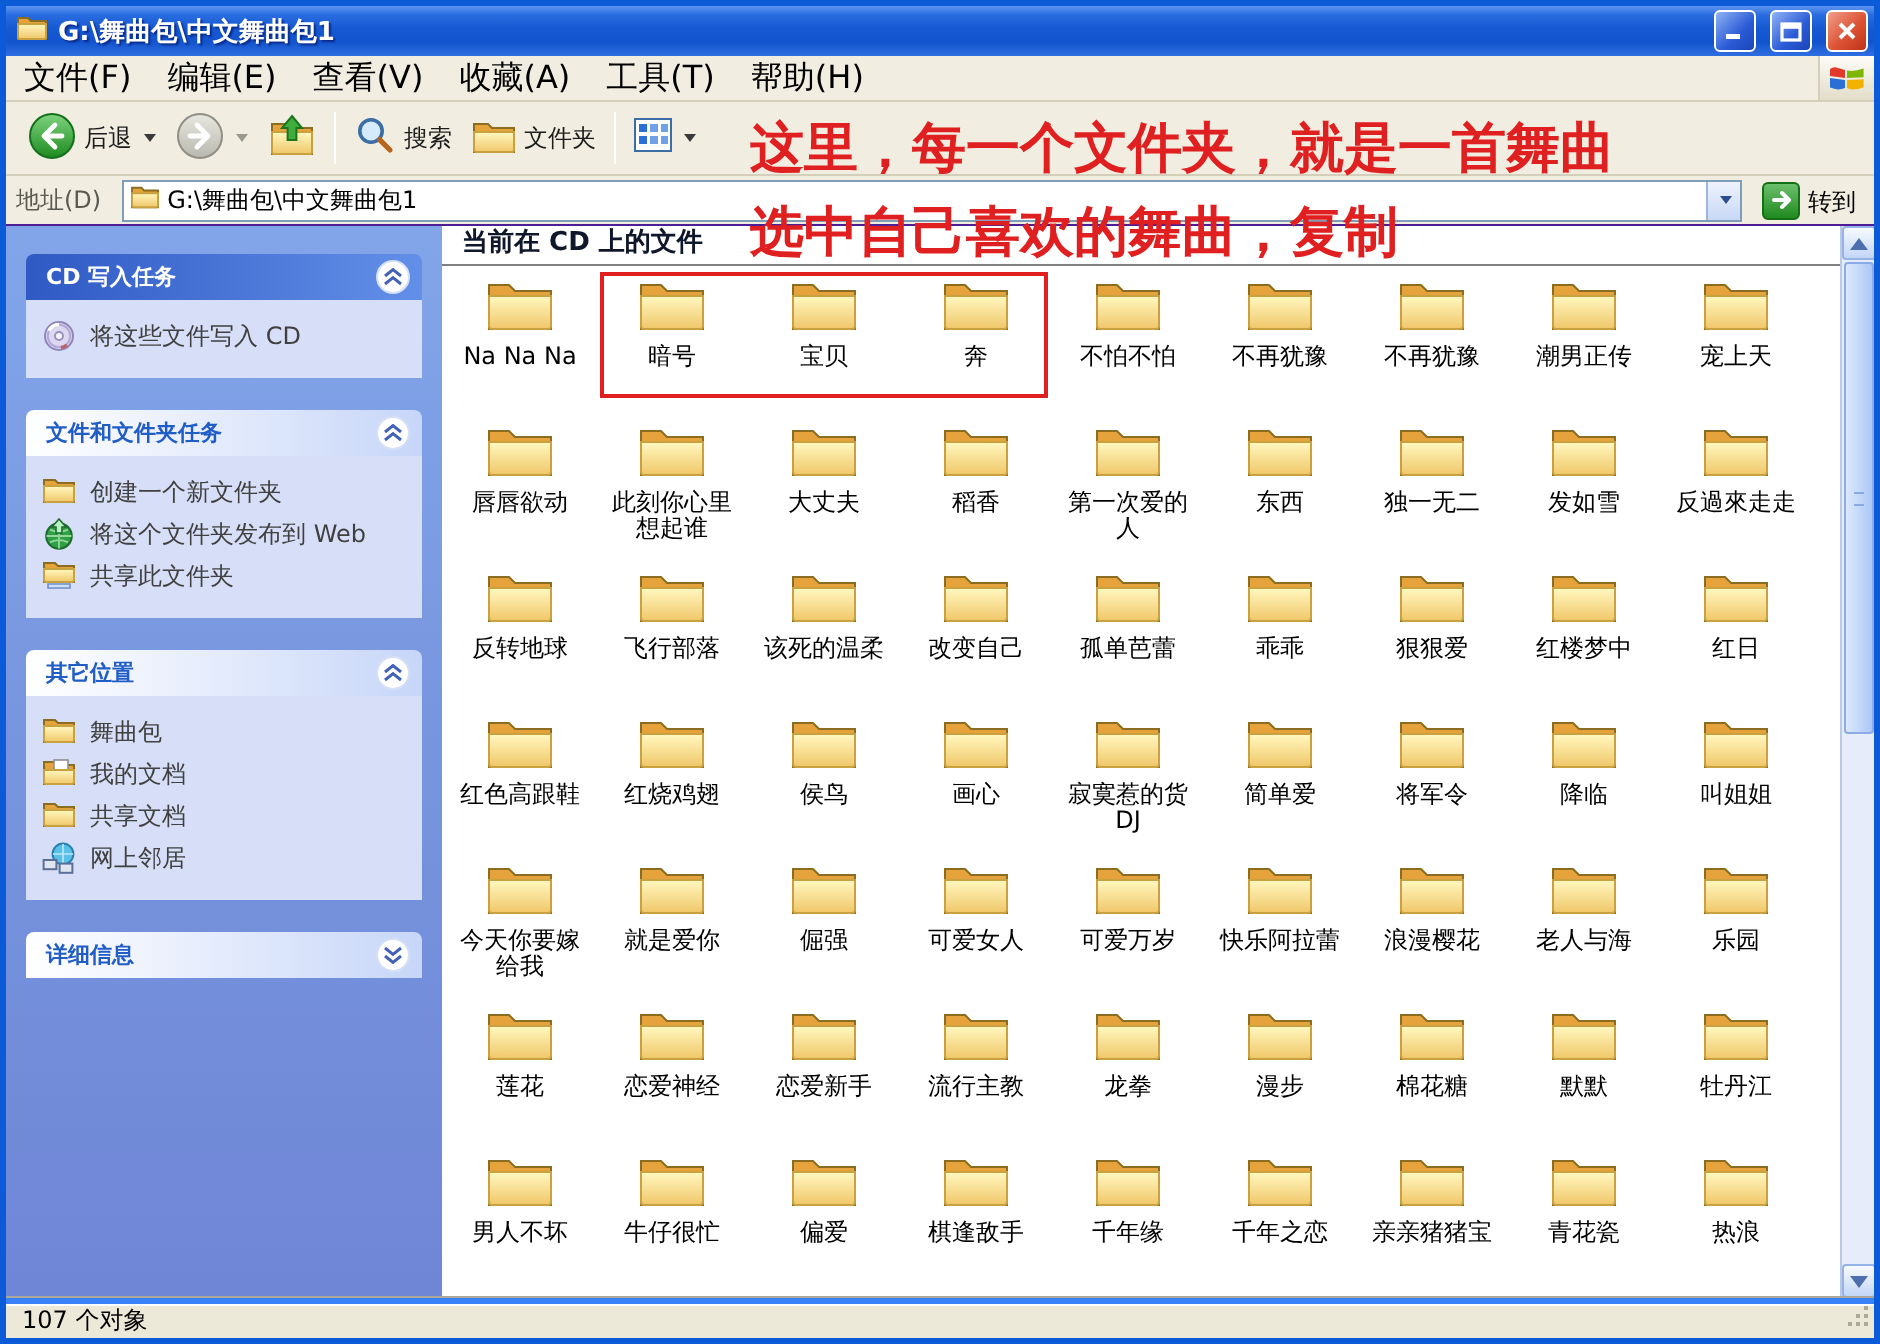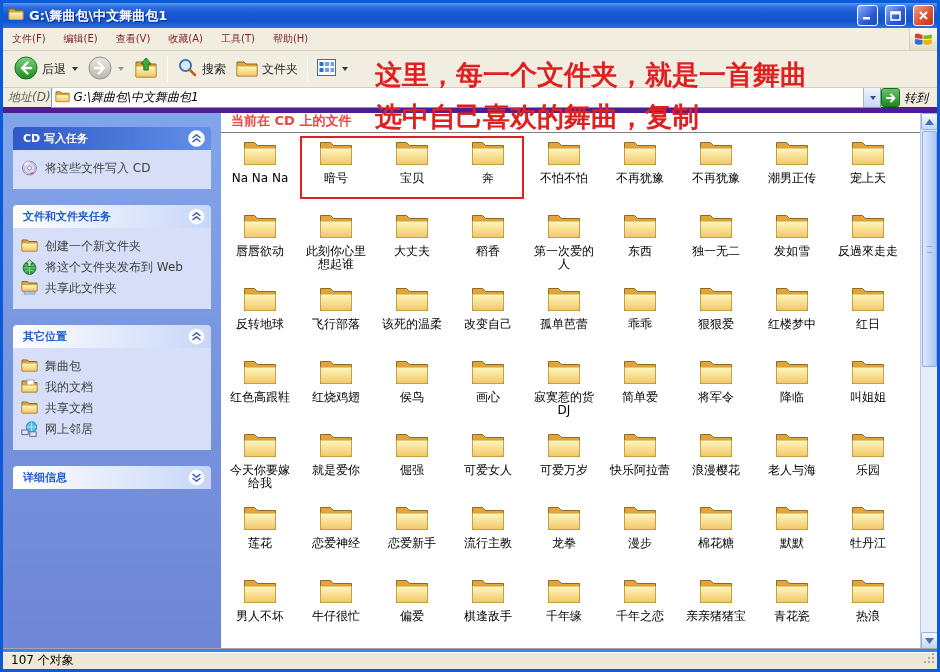--- a/index.html
+++ b/index.html
@@ -9,50 +9,50 @@
   .titlebar{height:25px;flex:0 0 25px;display:flex;align-items:center;gap:5px;padding:0 3px 0 5px;
     background:linear-gradient(180deg,#5c96f0 0%,#2a6be0 18%,#1659d2 45%,#1254cd 72%,#2f6fe2 100%);
     color:#fff;font-size:13px;font-weight:bold;text-shadow:1px 1px 1px #0a2a8a;}
   .title-text{flex:1;white-space:nowrap;overflow:hidden;}
   .winbtn{width:21px;height:21px;border:1px solid #fff;border-radius:3px;display:inline-flex;align-items:center;justify-content:center;margin-left:2px;}
   .winbtn.min,.winbtn.max{background:linear-gradient(135deg,#8fb3f5,#2a5ad6 60%,#1c46b8);}
   .winbtn.close{background:linear-gradient(135deg,#f0a08b,#dd5335 55%,#bf3318);}
   
   .menubar{height:23px;flex:0 0 23px;display:flex;align-items:stretch;background:#f1eee1;border-bottom:1px solid #d4cfba;}
   .menu-items{display:flex;align-items:center;flex:1;}
-  .menu-item{padding:18px 9px;font-size:10px;color:#7f1d1d;}
+  .menu-item{padding:18px 9px;font-size:16px;color:#000000;}
   .menu-logo{width:28px;display:flex;align-items:center;justify-content:center;border-left:1px solid #d4cfba;background:linear-gradient(180deg,#fdfcf7,#e2ddc8);}
   
   .toolbar{height:37px;flex:0 0 37px;display:flex;align-items:center;padding:0 6px;background:#f1eee1;border-bottom:1px solid #d4cfba;position:relative;}
   .tbtn{display:flex;align-items:center;gap:4px;padding:3px 5px;border-radius:3px;font-size:12px;color:#1c1c1c;}
   .tsep{width:1px;height:26px;background:#cdc9b6;border-right:1px solid #fff;margin:0 4px;}
   .caret{width:0;height:0;border-left:3.5px solid transparent;border-right:3.5px solid transparent;border-top:4px solid #3a3a3a;margin-left:2px;}
   
-  .addressbar{height:25px;flex:0 0 25px;display:flex;align-items:center;gap:0;padding:1px 5px;background:#f1eee1;border-bottom:6px solid #4c1d95;font-style:italic;}
+  .addressbar{height:25px;flex:0 0 25px;display:flex;align-items:center;gap:10px;padding:1px 5px;background:#f1eee1;border-bottom:1px solid #4c1d95;}
   .addr-label{font-size:12px;color:#5a5a52;}
   .combo{flex:1;height:21px;border:1px solid #7f9db9;background:#fff;display:flex;align-items:center;gap:4px;padding-left:3px;font-size:12px;}
   .combo-text{flex:1;}
   .combo-drop{width:17px;height:19px;background:linear-gradient(180deg,#eef3fd,#c8d8f5);border-left:1px solid #9cb6dd;display:flex;align-items:center;justify-content:center;}
   .combo-drop .caret{border-top-color:#2c4e8c;}
   .go{display:flex;align-items:flex-end;gap:4px;font-size:12px;padding-right:4px;}
   .go-btn{width:19px;height:19px;border-radius:3px;background:linear-gradient(180deg,#6cc06c,#1f8a1f);border:1px solid #157015;display:flex;align-items:center;justify-content:center;}
   
   .bodyrow{flex:1;display:flex;min-height:0;}
   .sidebar{width:218px;flex:0 0 218px;background:linear-gradient(180deg,#82a5e9 0%,#7693dd 55%,#6f86d6 100%);padding:14px 10px 0;overflow:hidden;}
   .panel{margin-bottom:16px;}
   .panel-header{height:23px;display:flex;align-items:center;padding:0 6px 0 10px;border-radius:4px 4px 0 0;font-size:11px;font-weight:bold;}
   .panel-header.normal{background:linear-gradient(90deg,#ffffff,#c7d6f8);color:#215dc6;}
   .panel-header.special{background:linear-gradient(90deg,#2f59c4,#6290e8);color:#fff;}
   .panel-header .chev{margin-left:auto;width:17px;height:17px;border-radius:50%;background:#fff;border:1px solid #d5e0f7;display:flex;align-items:center;justify-content:center;}
   .panel-body{background:#d6dff7;padding:8px 4px 10px;}
   .task-item{display:flex;align-items:flex-start;gap:7px;padding:3px 4px;font-size:12px;color:#404040;line-height:15px;}
   .task-item .icon{flex:0 0 17px;display:flex;margin-top:-1px;}
   
   .content{flex:1;position:relative;background:#fff;overflow:hidden;}
-  .group-header{height:20px;display:flex;align-items:flex-end;padding:2px 0 2px 10px;font-size:13px;font-weight:bold;color:#ef4444;border-bottom:1px solid #808080;margin-right:17px;}
+  .group-header{height:20px;display:flex;align-items:flex-end;padding:2px 0 2px 10px;font-size:13px;font-weight:bold;color:#0f172a;border-bottom:1px solid #808080;margin-right:17px;}
   .grid{position:relative;display:grid;grid-template-columns:repeat(9,76px);grid-auto-rows:73px;padding:2px 0 0 1px;}
   .folder-item{display:flex;flex-direction:column;align-items:center;width:76px;}
   .folder-item .ficon{margin-top:5px;}
   .folder-item .flabel{margin-top:2px;font-size:12px;line-height:13px;text-align:center;max-width:66px;word-break:break-all;color:#000;}
   .hl-box{position:absolute;border:2px solid #cf0000;pointer-events:none;}
   
   .red-note{position:absolute;font-weight:bold;font-size:27px;line-height:30px;white-space:nowrap;z-index:50;letter-spacing:0px;}
   
   .vscroll{position:absolute;top:0;right:0;bottom:0;width:17px;background:#e6ecfa;border-left:1px solid #bac8ea;}
   .sbtn{position:absolute;left:0;width:17px;height:17px;background:linear-gradient(180deg,#f7faff,#c3d6f7);border:1px solid #95b3e7;border-radius:2px;display:flex;align-items:center;justify-content:center;}

